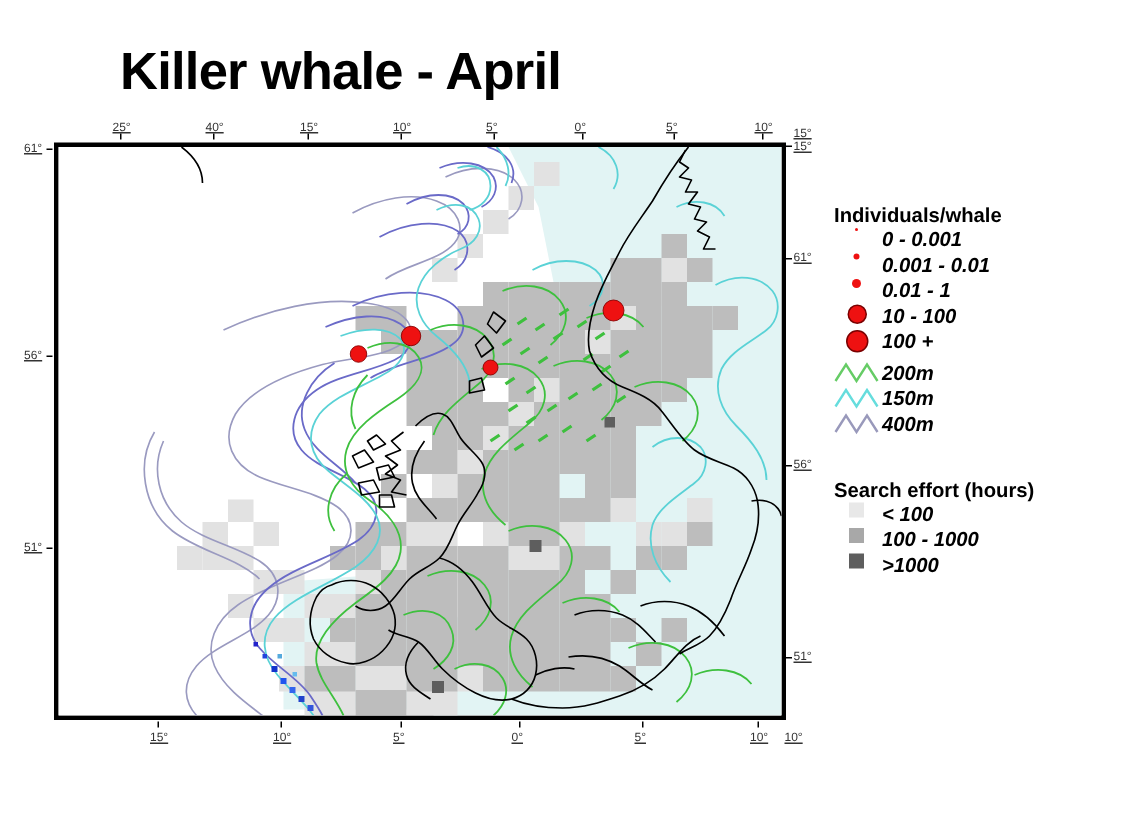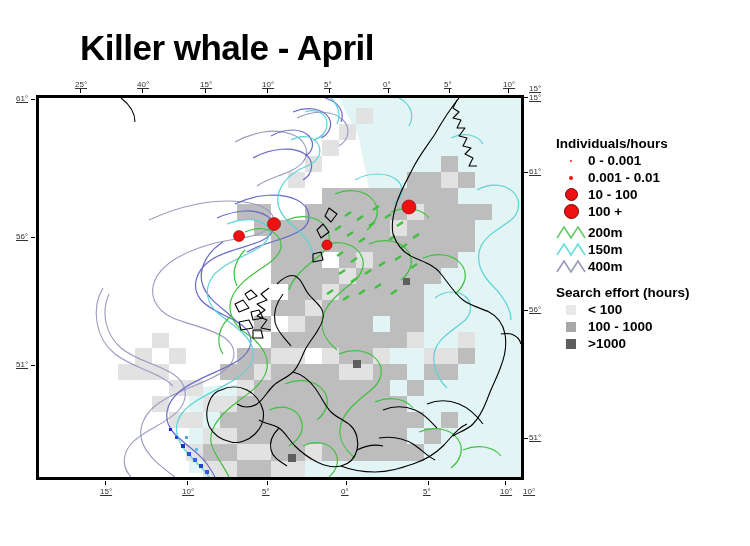--- a/index.html
+++ b/index.html
@@ -19,29 +19,29 @@
   
   .axis-label{position:absolute;font-size:8px;color:#333;white-space:nowrap;text-decoration:underline;}
   .tick{position:absolute;background:#000;}
   .tick.h{width:1px;height:4px;}
   .tick.v{height:1px;width:4px;}
 
   
   #legend{position:absolute;left:554px;top:136px;width:196px;}
   .legend-title{font-size:13.5px;font-weight:bold;color:#000;margin:0 0 1px 2px;
                 white-space:nowrap;}
-  .legend-row{display:flex;align-items:center;height:17px;}
+  .legend-row{display:flex;align-items:flex-start;height:17px;font-style:italic;}
   .legend-sym{width:34px;display:flex;align-items:center;justify-content:center;
               flex:0 0 34px;}
   .legend-txt{font-size:13.5px;font-weight:bold;color:#000;white-space:nowrap;}
   .dot{background:#ee1111;border-radius:50%;display:block;}
   .swatch{width:10px;height:10px;display:block;}
   .zig{display:block;}
   .legend-block{margin-bottom:4px;}
-  #effort-block{margin-top:10px;}
+  #effort-block{margin-top:27px;}
   #isobath-block{margin-top:3px;}
 </style>
 </head>
 <body>
 
 <div id="title">Killer whale - April</div>
 
 <div id="map-frame">
   <svg id="map-canvas" viewBox="0 0 482 379" preserveAspectRatio="none">
     <defs>
@@ -498,33 +498,39 @@
 <div class="axis-label" style="left:523px;top:487px;">10°</div>
 
 <div class="tick v" style="left:524px;top:97px;"></div>
 <div class="tick v" style="left:524px;top:172px;"></div>
 <div class="tick v" style="left:524px;top:310px;"></div>
 <div class="tick v" style="left:524px;top:438px;"></div>
 
 <div id="legend">
 
   <div class="legend-block">
-    <div class="legend-title">Individuals/hours</div>
+    <div class="legend-title">Individuals/whale</div>
 
     <div class="legend-row">
       <span class="legend-sym">
         <span class="dot" style="width:2px;height:2px;"></span>
         </span>
       <span class="legend-txt">0 - 0.001</span>
     </div>
     <div class="legend-row">
       <span class="legend-sym">
         <span class="dot" style="width:4px;height:4px;"></span>
         </span>
       <span class="legend-txt">0.001 - 0.01</span>
+    </div>
+    <div class="legend-row">
+      <span class="legend-sym">
+        <span class="dot" style="width:6px;height:6px;"></span>
+        </span>
+      <span class="legend-txt">0.01 - 1</span>
     </div>
     <div class="legend-row">
       <span class="legend-sym">
         <span class="dot" style="width:11px;height:11px;border:1px solid #7a0000;"></span>
         </span>
       <span class="legend-txt">10 - 100</span>
     </div>
     <div class="legend-row">
       <span class="legend-sym">
         <span class="dot" style="width:13px;height:13px;border:1px solid #7a0000;"></span>

